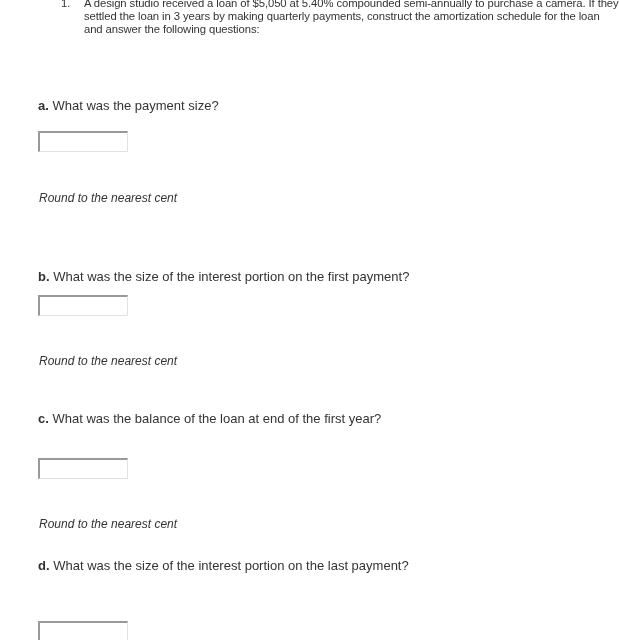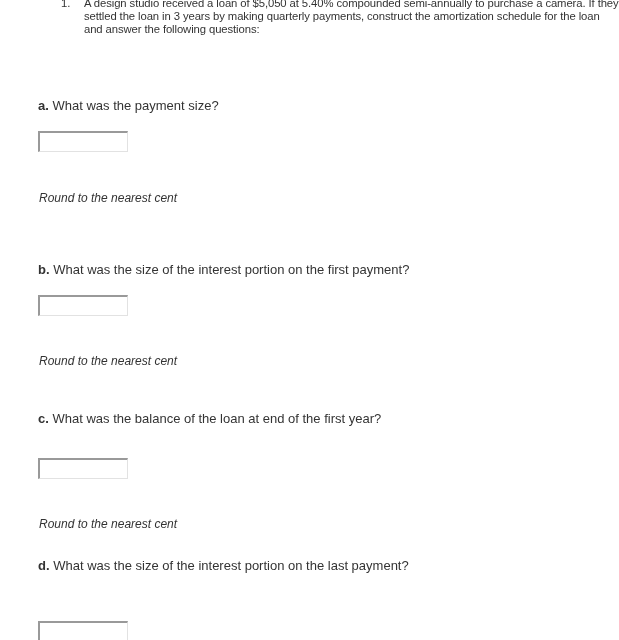--- a/index.html
+++ b/index.html
@@ -76,21 +76,21 @@
   <span class="problem-num">1.</span>
   <div class="problem-text">A design studio received a loan of $5,050 at 5.40% compounded semi-annually to purchase a camera. If they settled the loan in 3 years by making quarterly payments, construct the amortization schedule for the loan and answer the following questions:</div>
 </div>
 
 <div class="question" style="top:99px;">
   <span class="qletter">a.</span><span> What was the payment size?</span>
 </div>
 <input type="text" class="answer-box" style="top: 131px;" value="">
 <div class="hint" style="top:193px;">Round to the nearest cent</div>
 
-<div class="question" style="top:263px;">
+<div class="question" style="top:270px;">
   <span class="qletter">b.</span><span> What was the size of the interest portion on the first payment?</span>
 </div>
 <input type="text" class="answer-box" style="top: 295px;" value="">
 <div class="hint" style="top:356px;">Round to the nearest cent</div>
 
 <div class="question" style="top:412px;">
   <span class="qletter">c.</span><span> What was the balance of the loan at end of the first year?</span>
 </div>
 <input type="text" class="answer-box" style="top: 458px;" value="">
 <div class="hint" style="top:519px;">Round to the nearest cent</div>

